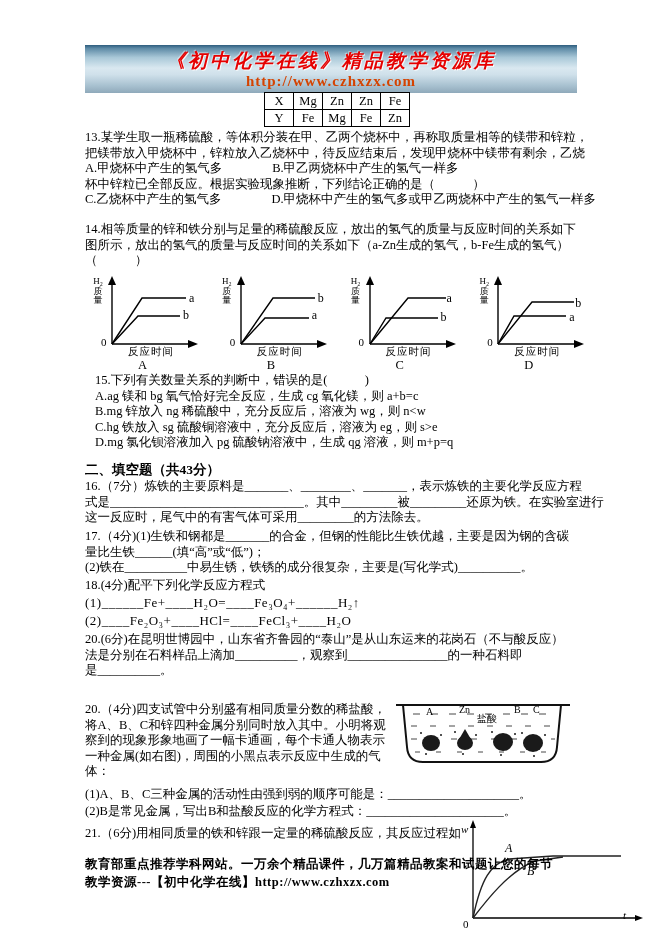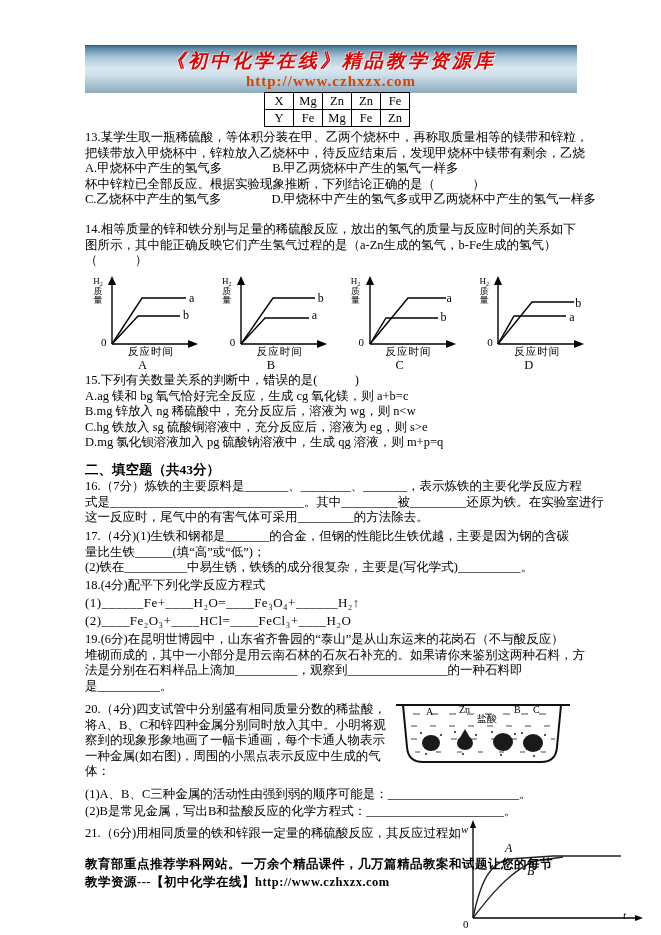--- a/index.html
+++ b/index.html
@@ -75,21 +75,21 @@
 <div class="abs" style="left:85px;top:130px;">
   <div class="line">13.某学生取一瓶稀硫酸，等体积分装在甲、乙两个烧杯中，再称取质量相等的镁带和锌粒，</div>
   <div class="line">把镁带放入甲烧杯中，锌粒放入乙烧杯中，待反应结束后，发现甲烧杯中镁带有剩余，乙烧</div>
   <div class="line">A.甲烧杯中产生的氢气多　　　　B.甲乙两烧杯中产生的氢气一样多</div>
   <div class="line">杯中锌粒已全部反应。根据实验现象推断，下列结论正确的是（　　　）</div>
   <div class="line">C.乙烧杯中产生的氢气多　　　　D.甲烧杯中产生的氢气多或甲乙两烧杯中产生的氢气一样多</div>
 </div>
 
 <div class="abs" style="left:85px;top:222px;">
   <div class="line">14.相等质量的锌和铁分别与足量的稀硫酸反应，放出的氢气的质量与反应时间的关系如下</div>
-  <div class="line">图所示，其中能正确反映它们产生氢气过程的是（a-Zn生成的氢气，b-Fe生成的氢气）</div>
+  <div class="line">图所示，放出的氢气的质量与反应时间的关系如下（a-Zn生成的氢气，b-Fe生成的氢气）</div>
   <div class="line">（　　　）</div>
 </div>
 
 <div class="abs" id="graphs">
 
   <div class="graph gA">
     <svg width="118" height="78" viewBox="0 0 118 78">
       <line x1="26" y1="68" x2="26" y2="5" stroke="#000" stroke-width="1.4"></line>
       <polygon points="22,9 26,0 30,9" fill="#000"></polygon>
       <line x1="26" y1="68" x2="106" y2="68" stroke="#000" stroke-width="1.4"></line>
@@ -166,21 +166,21 @@
         <span>量</span>
     </div>
     <div class="g-origin">0</div>
     <div class="g-xlab">反应时间</div>
     <div class="g-top" style="top:20px;">b</div>
     <div class="g-bottom">a</div>
     <div class="g-name">D</div>
   </div>
 </div>
 
-<div class="abs" style="left:85px;top:373px;">
+<div class="abs" style="left:95px;top:373px;">
   <div class="line">15.下列有关数量关系的判断中，错误的是(　　　)</div>
   <div class="line">A.ag 镁和 bg 氧气恰好完全反应，生成 cg 氧化镁，则 a+b=c</div>
   <div class="line">B.mg 锌放入 ng 稀硫酸中，充分反应后，溶液为 wg，则 n&lt;w</div>
   <div class="line">C.hg 铁放入 sg 硫酸铜溶液中，充分反应后，溶液为 eg，则 s&gt;e</div>
   <div class="line">D.mg 氯化钡溶液加入 pg 硫酸钠溶液中，生成 qg 溶液，则 m+p=q</div>
 </div>
 
 <div class="abs sec-head" style="left:85px;top:461px;">二、填空题（共43分）</div>
 
 <div class="abs" style="left:85px;top:479px;">
@@ -195,22 +195,21 @@
   <div class="line">(2)铁在__________中易生锈，铁锈的成分很复杂，主要是(写化学式)__________。</div>
 </div>
 
 <div class="abs" style="left:85px;top:578px;">
   <div class="line">18.(4分)配平下列化学反应方程式</div>
   <div class="eqline">(1)______Fe+____H₂O=____Fe₃O₄+______H₂↑</div>
   <div class="eqline">(2)____Fe₂O₃+____HCl=____FeCl₃+____H₂O</div>
 </div>
 
 <div class="abs" style="left:85px;top:632px;">
-  <div class="line">19.(6分)在昆明世博园中，山东省齐鲁园的“泰山”是从山东运来的花岗石（不与酸反应）</div>
-  <div class="line">堆砌而成的，其中一小部分是用云南石林的石灰石补充的。如果请你来鉴别这两种石料，方</div>
+  <div class="line">20.(6分)在昆明世博园中，山东省齐鲁园的“泰山”是从山东运来的花岗石（不与酸反应）</div>
   <div class="line">法是分别在石料样品上滴加__________，观察到________________的一种石料即</div>
   <div class="line">是__________。</div>
 </div>
 
 <div class="abs" id="q20text" style="left:85px;top:702px;">
   <div class="line">20.（4分)四支试管中分别盛有相同质量分数的稀盐酸，</div>
   <div class="line">将A、B、C和锌四种金属分别同时放入其中。小明将观</div>
   <div class="line">察到的现象形象地画了一幅卡通画，每个卡通人物表示</div>
   <div class="line">一种金属(如右图)，周围的小黑点表示反应中生成的气</div>
   <div class="line">体：</div>

